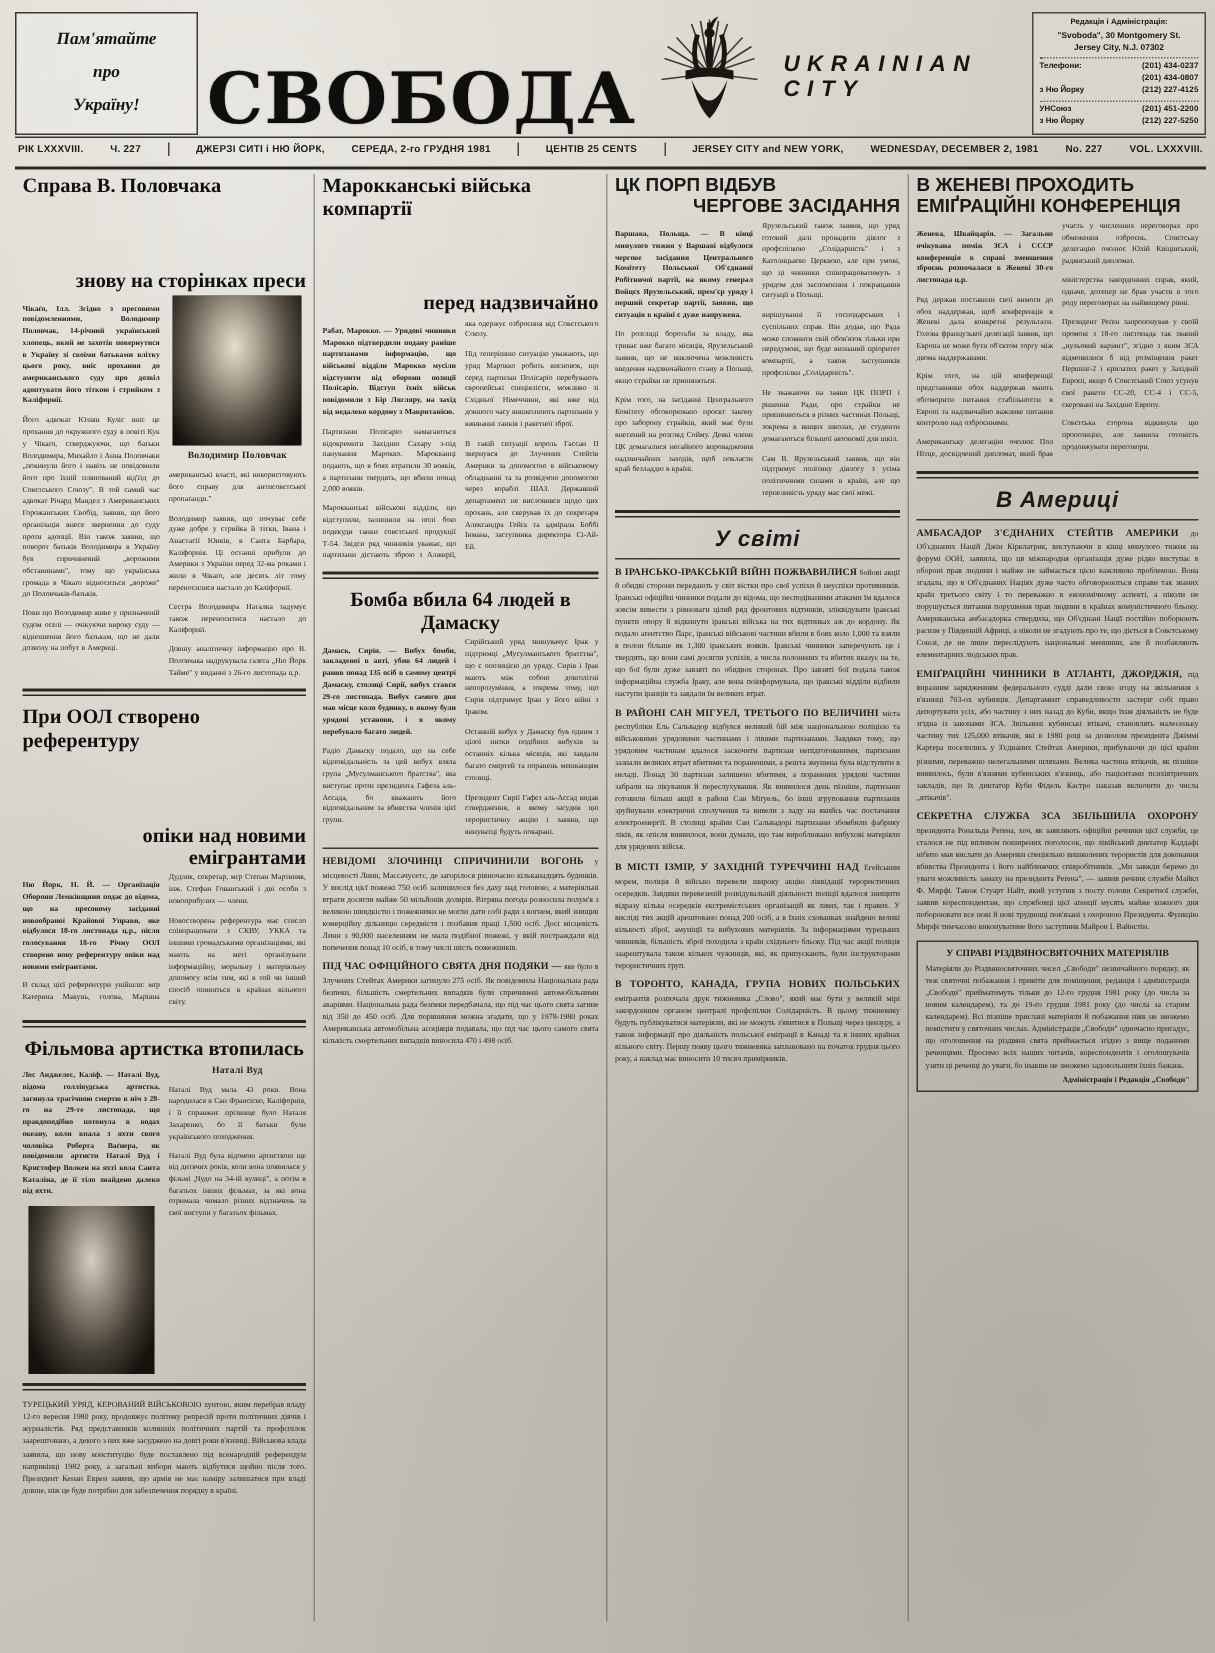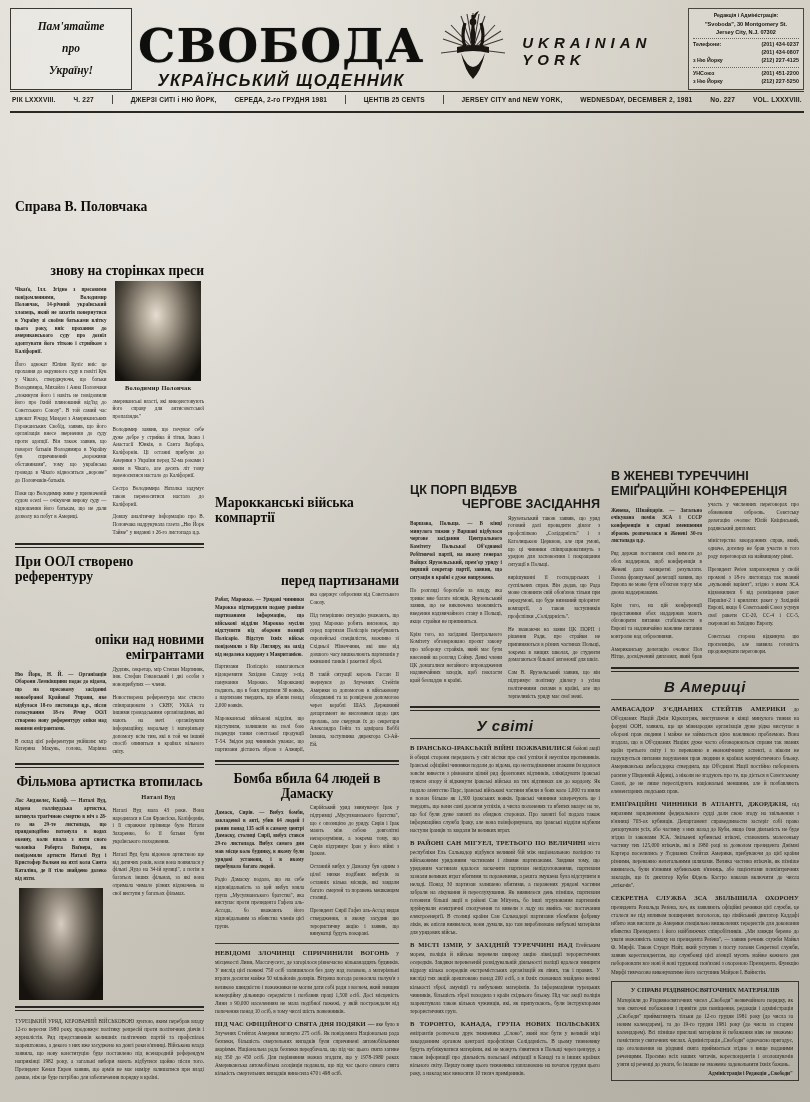--- a/index.html
+++ b/index.html
@@ -64,21 +64,21 @@
   
   .rule-thick{border-top:2px solid #2a2823;margin:4px 0 0 0;}
   .rule-thin{border-top:1px solid #3a3833;margin:1px 0 0 0;}
   .dateline{
     display:flex;align-items:center;justify-content:space-between;
     font-family:"Liberation Sans",sans-serif;font-size:6.6px;font-weight:bold;
     padding:3px 2px;letter-spacing:.2px;color:#1d1b16;
   }
   .dateline .sep{width:1px;height:9px;background:#4a4740;}
   
-  .content{display:flex;gap:0;margin-top:3px;height:965px;align-items:flex-end;}
+  .content{display:flex;gap:0;margin-top:3px;height:965px;}
   .col{box-sizing:border-box;padding:0 5px;position:relative;}
   .vline{width:1px;background:#5c584f;flex:0 0 1px;opacity:.55;}
   .c1{width:200px;}
   .c2{width:195px;}
   .c3{width:201px;}
   .c4{width:199px;}
   
   h1.hd{
     font-family:"Liberation Serif",serif;font-weight:bold;
     font-size:13.6px;line-height:1.12;margin:0 0 3px 0;color:#100f0c;
@@ -150,21 +150,20 @@
   <div class="masthead">
 
     <div class="memo-box">
       <div>Пам'ятайте</div>
       <div>про</div>
       <div>Україну!</div>
     </div>
 
     <div class="title-left">
       <div class="t-cyr">СВОБОДА</div>
-      <div class="t-cyr-sub">УКРАЇНСЬКИЙ ЩОДЕННИК</div>
     </div>
 
     <div class="emblem">
       <svg width="84" height="80" viewBox="0 0 84 80" aria-hidden="true">
         <g stroke="#241f19" stroke-width="1.1" fill="none" opacity=".85">
           <g>
             <line x1="42" y1="40" x2="42" y2="4"></line>
               <line x1="42" y1="40" x2="54" y2="7"></line>
             <line x1="42" y1="40" x2="64" y2="16"></line>
               <line x1="42" y1="40" x2="72" y2="30"></line>
@@ -182,21 +181,21 @@
         <path d="M42 6 L42 36 M34 14 Q30 26 34 38 M50 14 Q54 26 50 38" stroke="#1a1713" stroke-width="3.2" fill="none"></path>
         <path d="M26 38 Q42 34 58 38 L58 44 Q42 40 26 44 Z" fill="#1a1713"></path>
         <path d="M30 44 Q42 72 54 44 Q50 62 42 70 Q34 62 30 44 Z" fill="#1a1713"></path>
         <circle cx="42" cy="13" r="3.4" fill="#1a1713"></circle>
         <path d="M42 16 Q38 24 40 34 L44 34 Q46 24 42 16 Z" fill="#1a1713"></path>
         <path d="M42 8 Q44 3 48 2 Q45 6 44 10 Z" fill="#1a1713"></path>
       </svg>
     </div>
 
     <div class="title-right">
-      <div class="t-lat-sub">UKRAINIAN YORK</div>
+      <div class="t-lat-sub">UKRAINIAN CITY</div>
     </div>
 
     <div class="addr-box">
       <div class="ttl">Редакція і Адміністрація:</div>
       <div class="nm">"Svoboda", 30 Montgomery St.</div>
       <div class="nm">Jersey City, N.J. 07302</div>
       <hr>
       <div class="ph-row">
           <span class="lbl">Телефони:</span>
           <span class="num">(201) 434-0237</span>
@@ -303,21 +302,21 @@
       </article>
     </div>
 
     <div class="vline"></div>
 
     <div class="col c2">
 
       <article>
         <h1 class="hd">
           <span>Марокканські війська компартії</span>
-          <span class="l2">перед партизанами</span>
+          <span class="l2">перед надзвичайно</span>
         </h1>
         <div class="bodytext twocol">
           <p class="lead">Рабат, Марокко. — Урядові чинники Марокко підтвердили подану раніше партизанами інформацію, що військові відділи Марокко мусіли відступити від оборони позиції Полісаріо. Відступ їхніх військ повідомили з Бір Лягляру, на захід від недалеко кордону з Мавританією.</p>
           <p>Партизани Полісаріо намагаються відокремити Західню Сахару з-під панування Марокко. Марокканці подають, що в боях втратили 30 вояків, а партизани твердять, що вбили понад 2,000 вояків.</p>
           <p>Марокканські військові відділи, що відступили, залишили на полі бою подекуди танки совєтської продукції Т-54. Звідси ряд чинників уважає, що партизани дістають зброю з Алжирії, яка одержує озброєння від Совєтського Союзу.</p>
           <p>Під теперішню ситуацію уважають, що уряд Марокко робить висновок, що серед партизан Полісаріо перебувають європейські спеціялісти, можливо зі Східньої Німеччини, які вже від довшого часу вишколюють партизанів у вживанні танків і ракетної зброї.</p>
           <p>В такій ситуації король Гассан II звернувся до Злучених Стейтів Америки за допомогою в військовому обладнанні та за розвідчою допомогою через кораблі ШАЗ. Державний департамент не висловився щодо цих прохань, але скерував їх до секретаря Александра Гейґа та адмірала Боббі Інмана, заступника директора Сі-Ай-Ей.</p>
         </div>
       </article>
 
@@ -403,21 +402,21 @@
         </div>
       </article>
     </div>
 
     <div class="vline"></div>
 
     <div class="col c4">
 
       <article>
         <h1 class="kicker">
-          <span>В ЖЕНЕВІ ТУРЕЧЧИНІ</span>
+          <span>В ЖЕНЕВІ ПРОХОДИТЬ</span>
           <span style="display:block;">ЕМІҐРАЦІЙНІ КОНФЕРЕНЦІЯ</span>
         </h1>
         <div class="bodytext twocol">
           <p class="lead">Женева, Швайцарія. — Загально очікувана поміж ЗСА і СССР конференція в справі зменшення зброєнь розпочалася в Женеві 30-го листопада ц.р.</p>
           <p>Ряд держав поставили свої вимоги до обох наддержав, щоб конференція в Женеві дала конкретні результати. Голова французької делегації заявив, що Европа не може бути об'єктом торгу між двома наддержавами.</p>
           <p>Крім того, на цій конференції представники обох наддержав мають обговорити питання стабільности в Европі та надзвичайно важливе питання контролю над озброєннями.</p>
           <p>Американську делегацію очолює Пол Нітце, досвідчений дипломат, який брав участь у численних переговорах про обмеження озброєнь. Совєтську делегацію очолює Юлій Квіцінський, радянський дипломат.</p>
           <p>міністерства закордонних справ, який, одначе, дотепер не брав участи в того роду переговорах на найвищому рівні.</p>
           <p>Президент Реґен запропонував у своїй промові з 18-го листопада так званий „нульовий варіянт", згідно з яким ЗСА відмовилися б від розміщення ракет Першінґ-2 і крилатих ракет у Західній Европі, якщо б Совєтський Союз усунув свої ракети СС-20, СС-4 і СС-5, скеровані на Західню Европу.</p>
           <p>Совєтська сторона відкинула цю пропозицію, але заявила готовість продовжувати переговори.</p>

